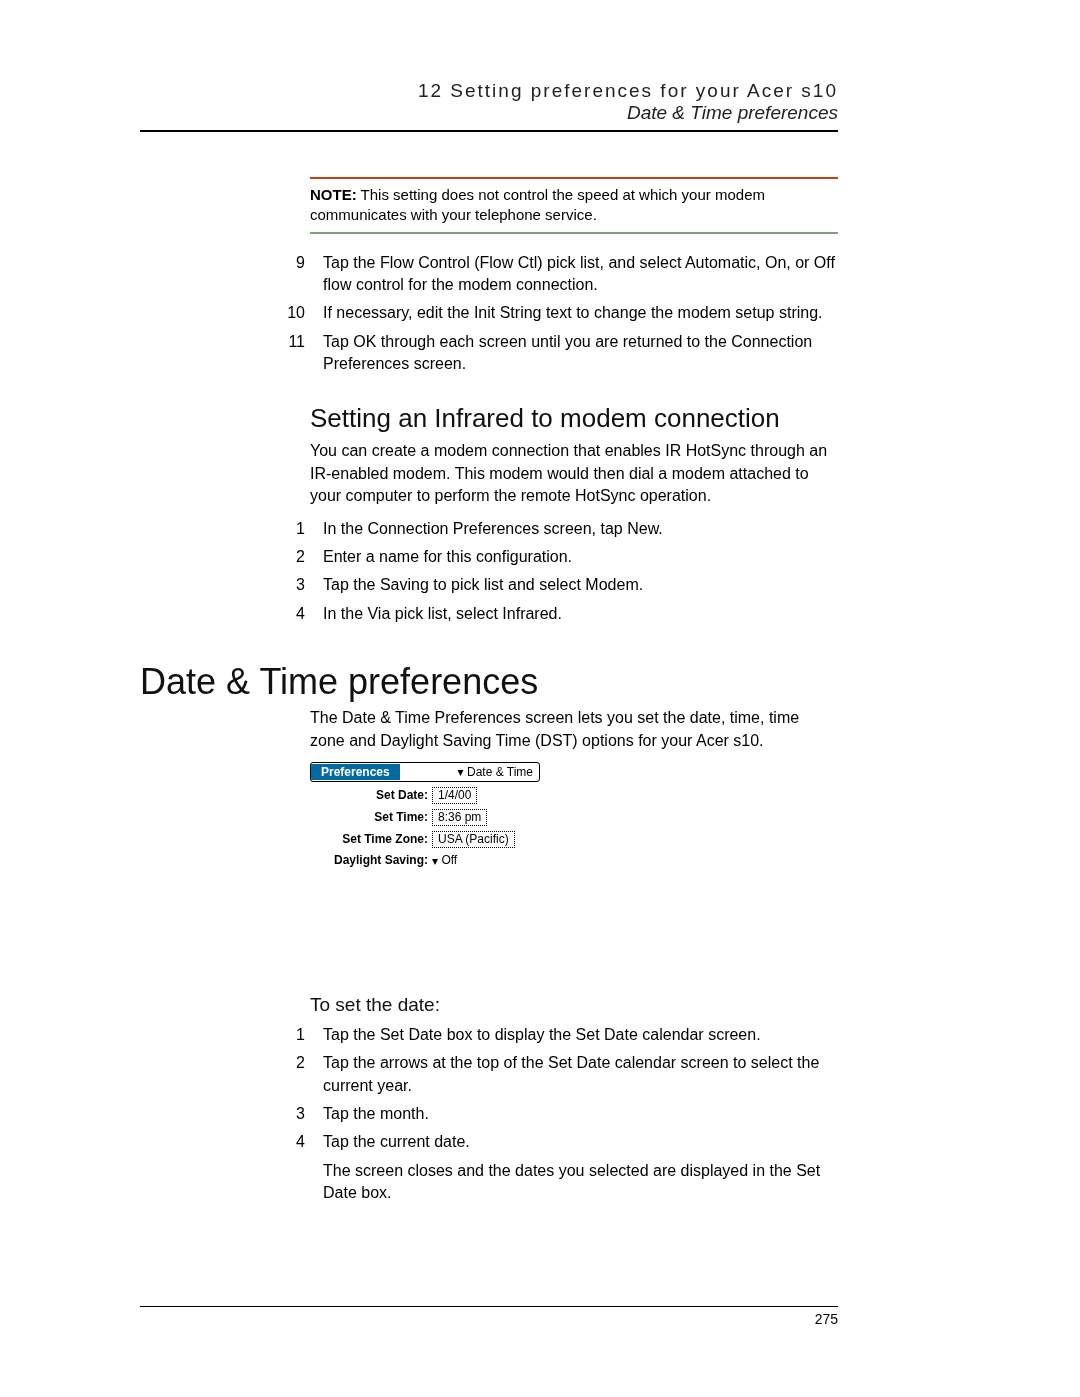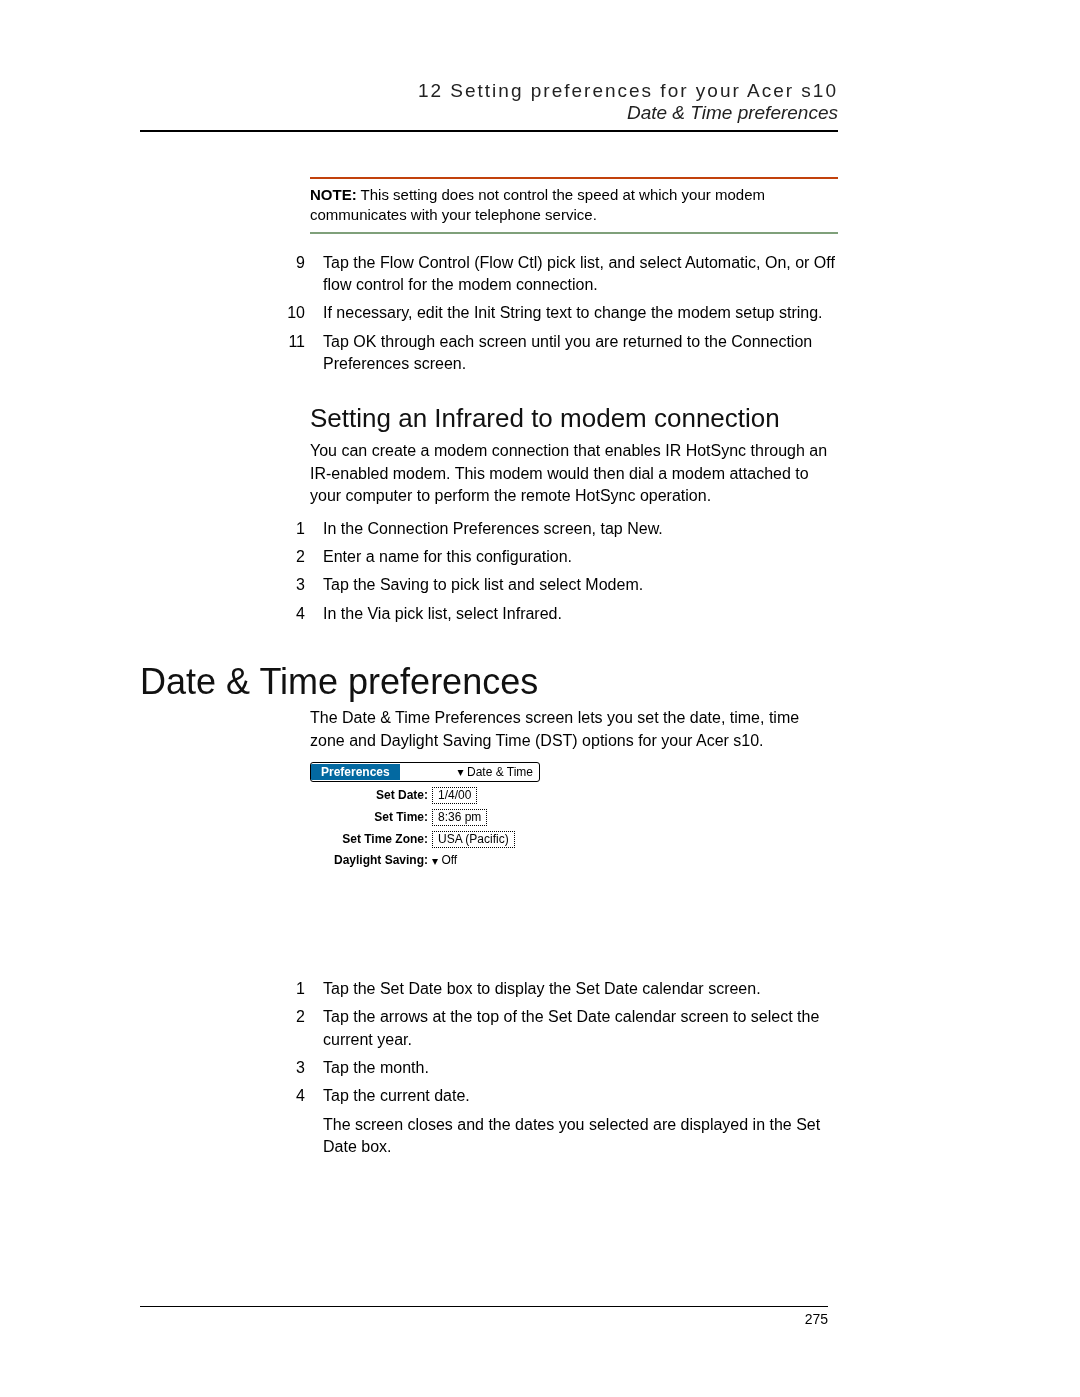--- a/index.html
+++ b/index.html
@@ -152,21 +152,21 @@
     font-size: 12px;
     line-height: 15px;
   }
   .palm-drop {
     font-size: 12px;
   }
   .footer {
     position: absolute;
     bottom: 70px;
     left: 140px;
-    right: 140px;
+    right: 130px;
   }
   .hr-thin {
     border: none;
     border-top: 1px solid #000;
     margin: 0 0 4px 0;
   }
   .page-num {
     text-align: right;
     font-size: 14px;
   }
@@ -252,20 +252,21 @@
       <div class="palm-label">Daylight Saving:</div>
       <div class="palm-drop">
         <span class="palm-tri">▾</span>
         <span>Off</span>
       </div>
     </div>
   </div>
 
   <div style="height:110px"></div>
 
+  <div class="h3">To set the date:</div>
   <div class="step-list">
     <div class="step-row">
       <div class="step-num">1</div>
       <div class="step-text">Tap the Set Date box to display the Set Date calendar screen.</div>
     </div>
     <div class="step-row">
       <div class="step-num">2</div>
       <div class="step-text">Tap the arrows at the top of the Set Date calendar screen to select the current year.</div>
     </div>
     <div class="step-row">

